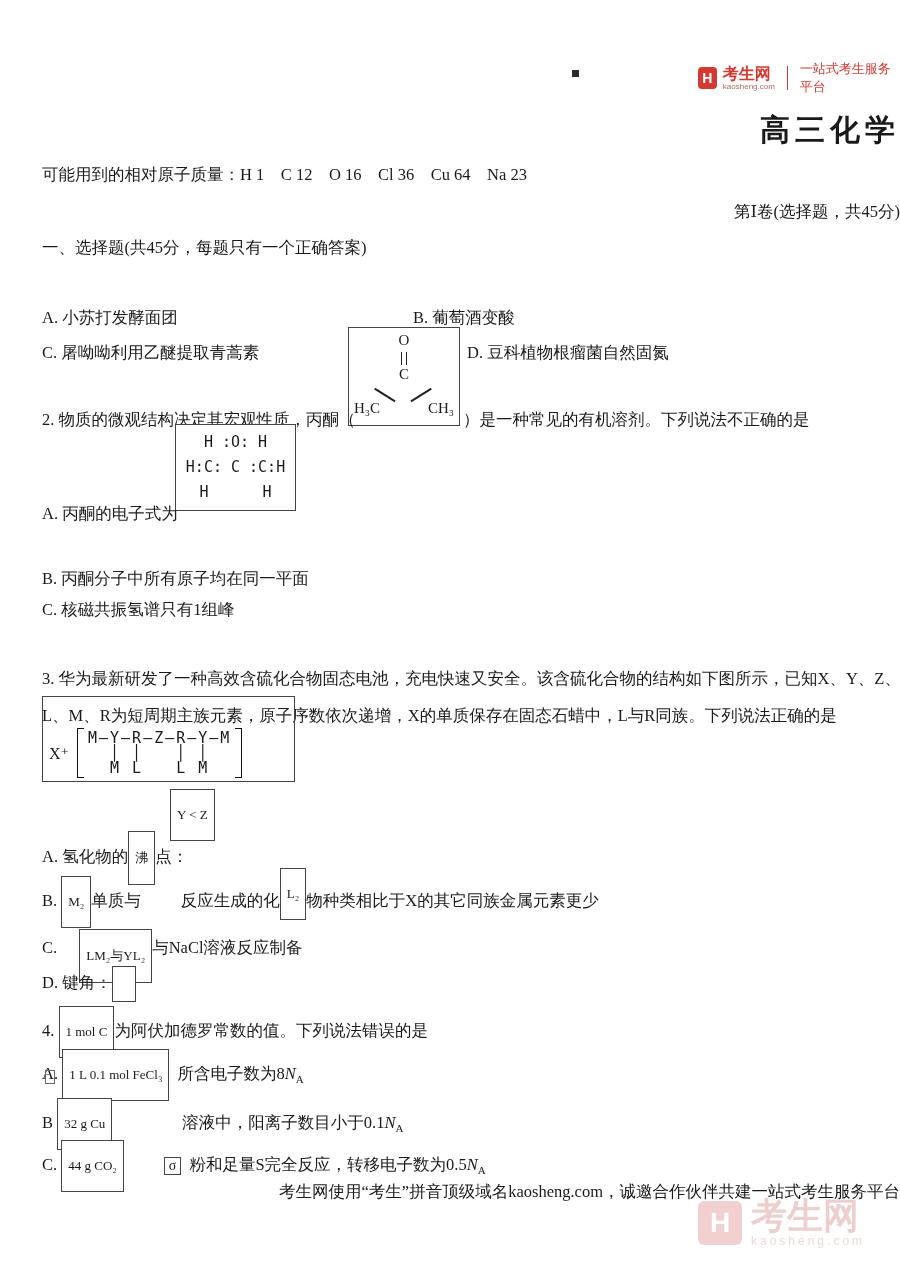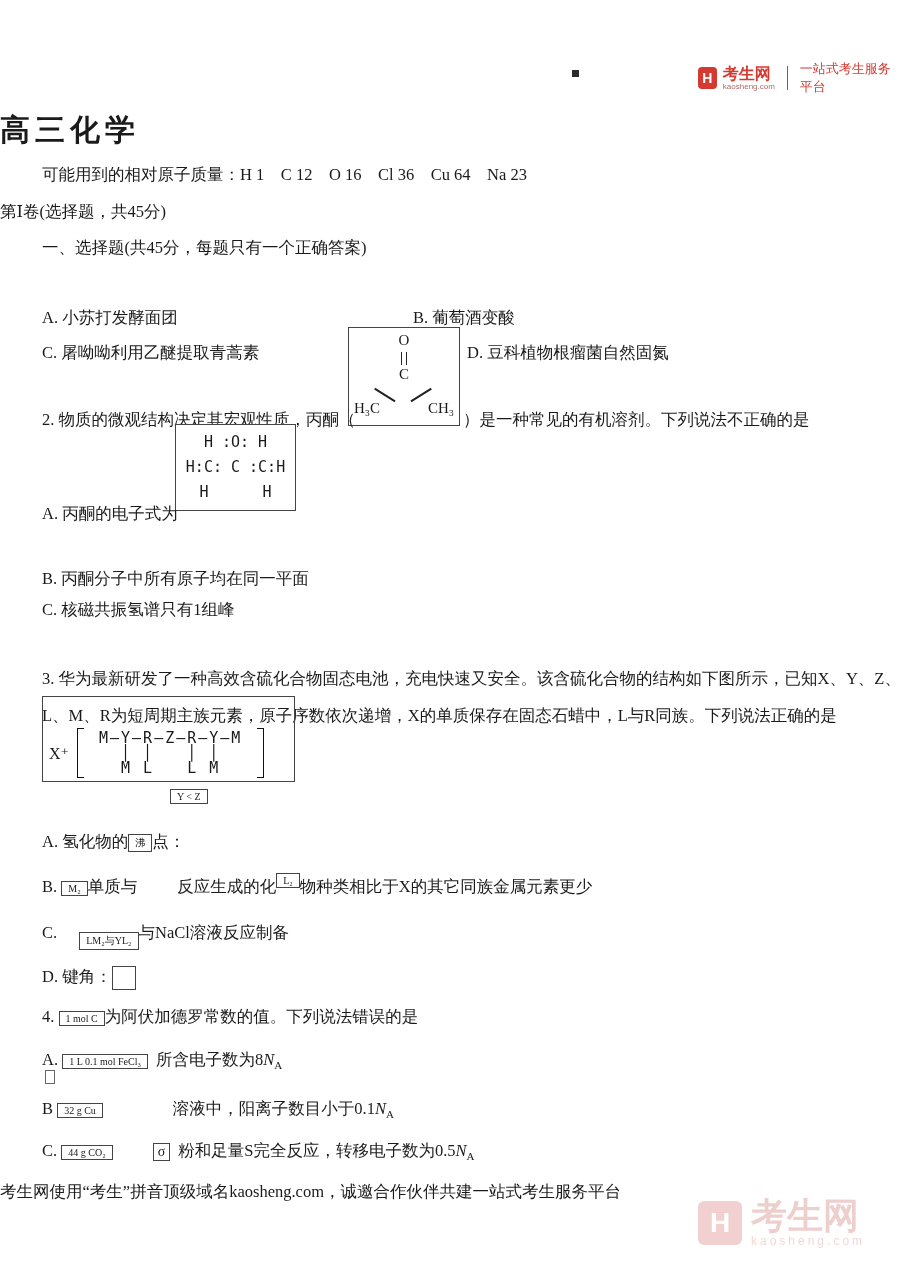--- a/index.html
+++ b/index.html
@@ -2,25 +2,25 @@
 <html><head>
 <meta charset="utf-8">
 <style>
   *{margin:0;padding:0;box-sizing:border-box}
   html,body{width:900px;height:1273px;background:#ffffff;
     font-family:"Liberation Serif","DejaVu Serif",serif;color:#1a1a1a}
   .page{position:relative;width:900px;height:1273px;overflow:hidden;background:#fff}
   .abs{position:absolute}
   .line{font-size:16.5px;white-space:nowrap}
   .bold{font-weight:normal}
-  .center{left:0;right:0;text-align:left}
+  .center{left:0;right:0;text-align:right}
   .title{font-size:30px;font-weight:bold;letter-spacing:5px}
   .pre{white-space:pre}
   
-  .ibox{display:inline-block;border:1px solid #444;padding:1px 6px;font-size:10px;
+  .ibox{display:inline-block;border:1px solid #444;padding:17px 6px;font-size:13px;
         vertical-align:middle;white-space:pre;background:#fff}
   .ibox.empty{min-width:24px;height:24px}
   .ibox.raised{transform:translateY(-8px)}
   .ibox.lowered{transform:translateY(7px)}
   .ibox.small{padding:0 4px;font-size:14px}
   .gap40{display:inline-block;width:40px}
   .gap70{display:inline-block;width:70px}
   .gap8{display:inline-block;width:8px}
   .gap18{display:inline-block;width:18px}
   sub{font-size:11px}
@@ -53,21 +53,21 @@
   .at-r{right:5px;top:72px}
   .lewis{width:121px;height:87px;text-align:center;
     font-family:"DejaVu Sans Mono",monospace;font-size:15px;line-height:1.65;padding-top:5px}
   
   .structb{width:253px;height:86px;background:transparent}
   .struct-inner{position:absolute;left:6px;bottom:3px;display:flex;align-items:center}
   .cation{font-size:16px;margin-right:8px}
   .brk{width:7px;height:50px;border:1.6px solid #111}
   .brk-l{border-right:none}
   .brk-r{border-left:none}
-  .srows{margin:0 15px}
+  .srows{margin:0 4px}
   .srow{font-family:"DejaVu Sans Mono",monospace;font-size:15px;line-height:15px;
     letter-spacing:2px;white-space:pre}
   
   .wm{display:flex;align-items:center;gap:9px;opacity:.5}
   .wm-icon{width:44px;height:44px;background:#e4a3a0;border-radius:6px;color:#fff;
     font-family:"Liberation Sans",sans-serif;font-weight:bold;font-size:28px;
     display:flex;align-items:center;justify-content:center}
   .wm-name{color:#dda29f;font-weight:bold;font-size:36px;line-height:36px;
     font-family:"Liberation Sans",sans-serif}
   .wm-domain{color:#e0b0ad;font-size:12px;letter-spacing:3px;

